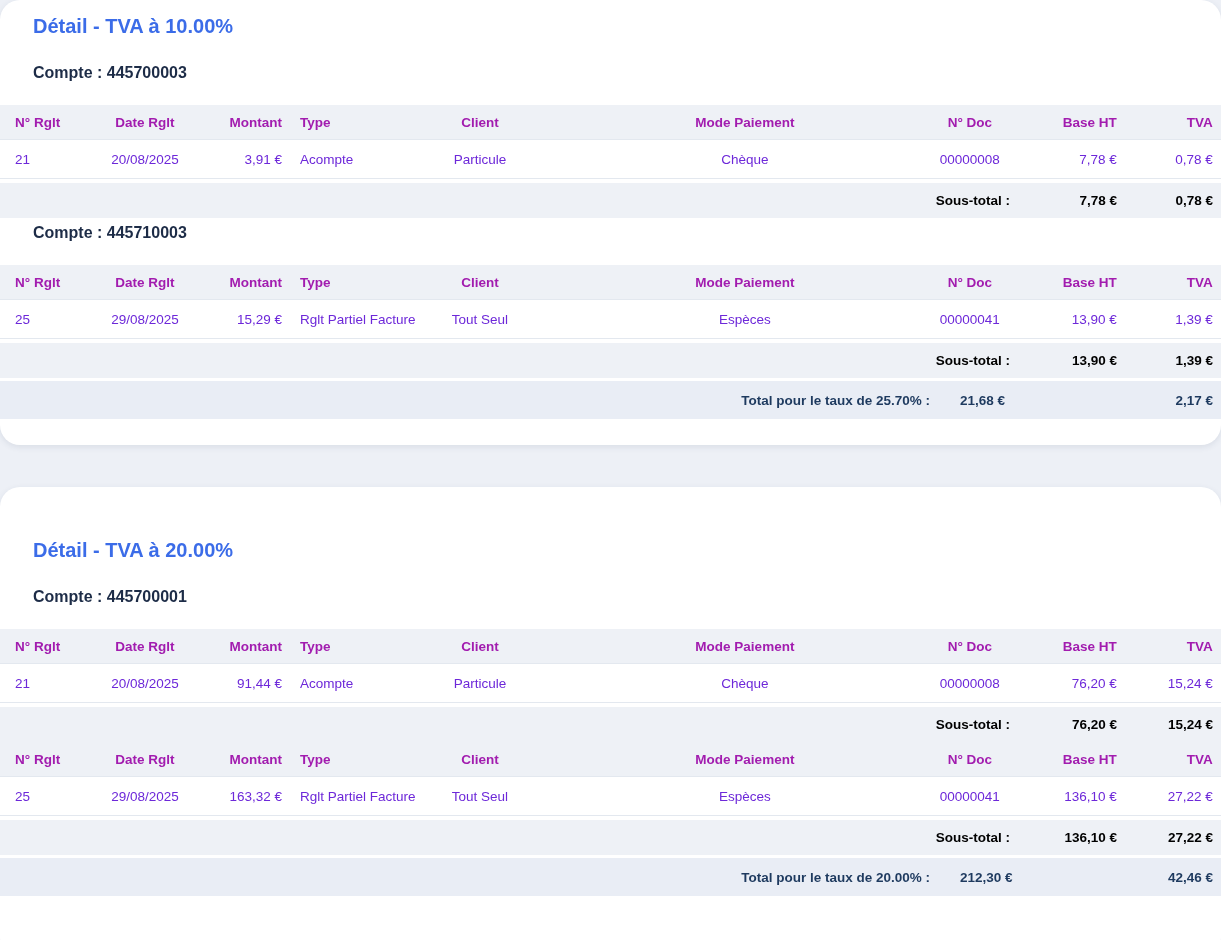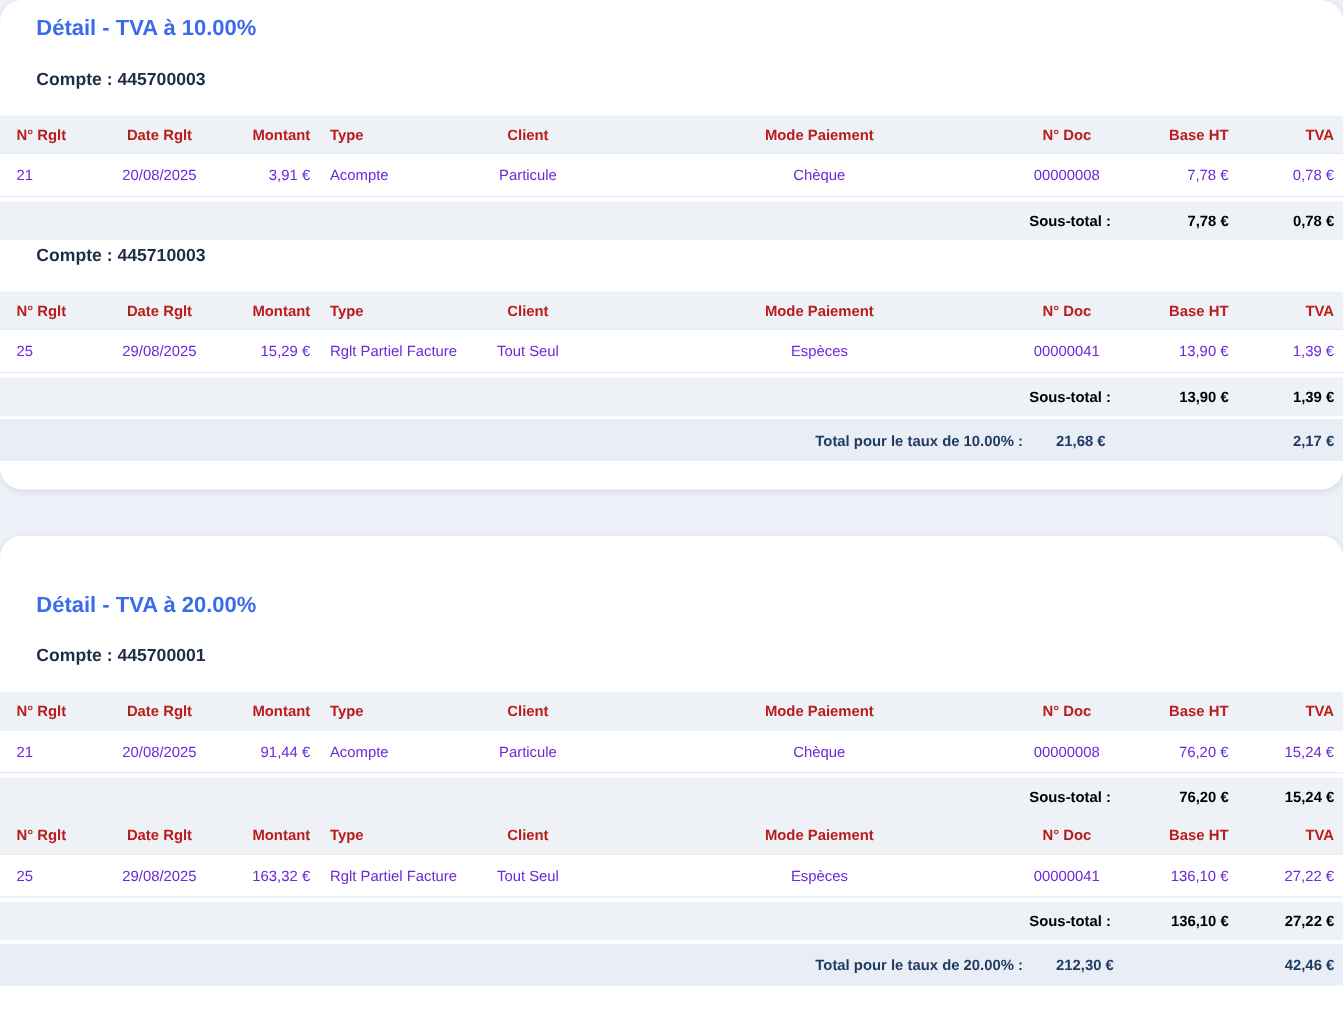--- a/index.html
+++ b/index.html
@@ -22,21 +22,21 @@
     margin: 0 0 27px 33px; line-height: 21px;
   }
   .account-title {
     font-size: 16px; font-weight: 700; color: #1d2c47;
     margin: 6px 0 23px 33px; line-height: 18px;
   }
   .account-title.first { margin-top: 4px; }
   .trow { display: flex; align-items: center; width: 100%; }
   .thead {
     background: #eef1f6; height: 34px;
-    font-size: 13.5px; font-weight: 700; color: #b91c1c;
+    font-size: 13.5px; font-weight: 700; color: #a21caf;
   }
   .tdata {
     background: #ffffff; height: 40px;
     border-top: 1px solid #e3e8ef; border-bottom: 1px solid #e3e8ef;
     font-size: 13.5px; color: #6d28d9;
   }
   .tsub {
     background: #eef1f6; height: 35px; margin-top: 4px;
     font-size: 13.5px; font-weight: 700; color: #000000;
   }
@@ -121,21 +121,21 @@
       <div class="c8">13,90 €</div>
       <div class="c9">1,39 €</div>
     </div>
     <div class="trow tsub">
       <div class="sub-spacer"></div>
       <div class="sub-label cell-nowrap">Sous-total :</div>
       <div class="c8">13,90 €</div>
       <div class="c9">1,39 €</div>
     </div>
     <div class="trow ttotal">
-      <div class="tot-label cell-nowrap">Total pour le taux de 10.00% :</div>
+      <div class="tot-label cell-nowrap">Total pour le taux de 25.70% :</div>
       <div class="tot-base">21,68 €</div>
       <div class="c9">2,17 €</div>
     </div>
   </div>
 </div>
 
 <div class="card-gap"></div>
 
 <div class="card card-2">
   <h2 class="section-title">Détail - TVA à 20.00%</h2>

